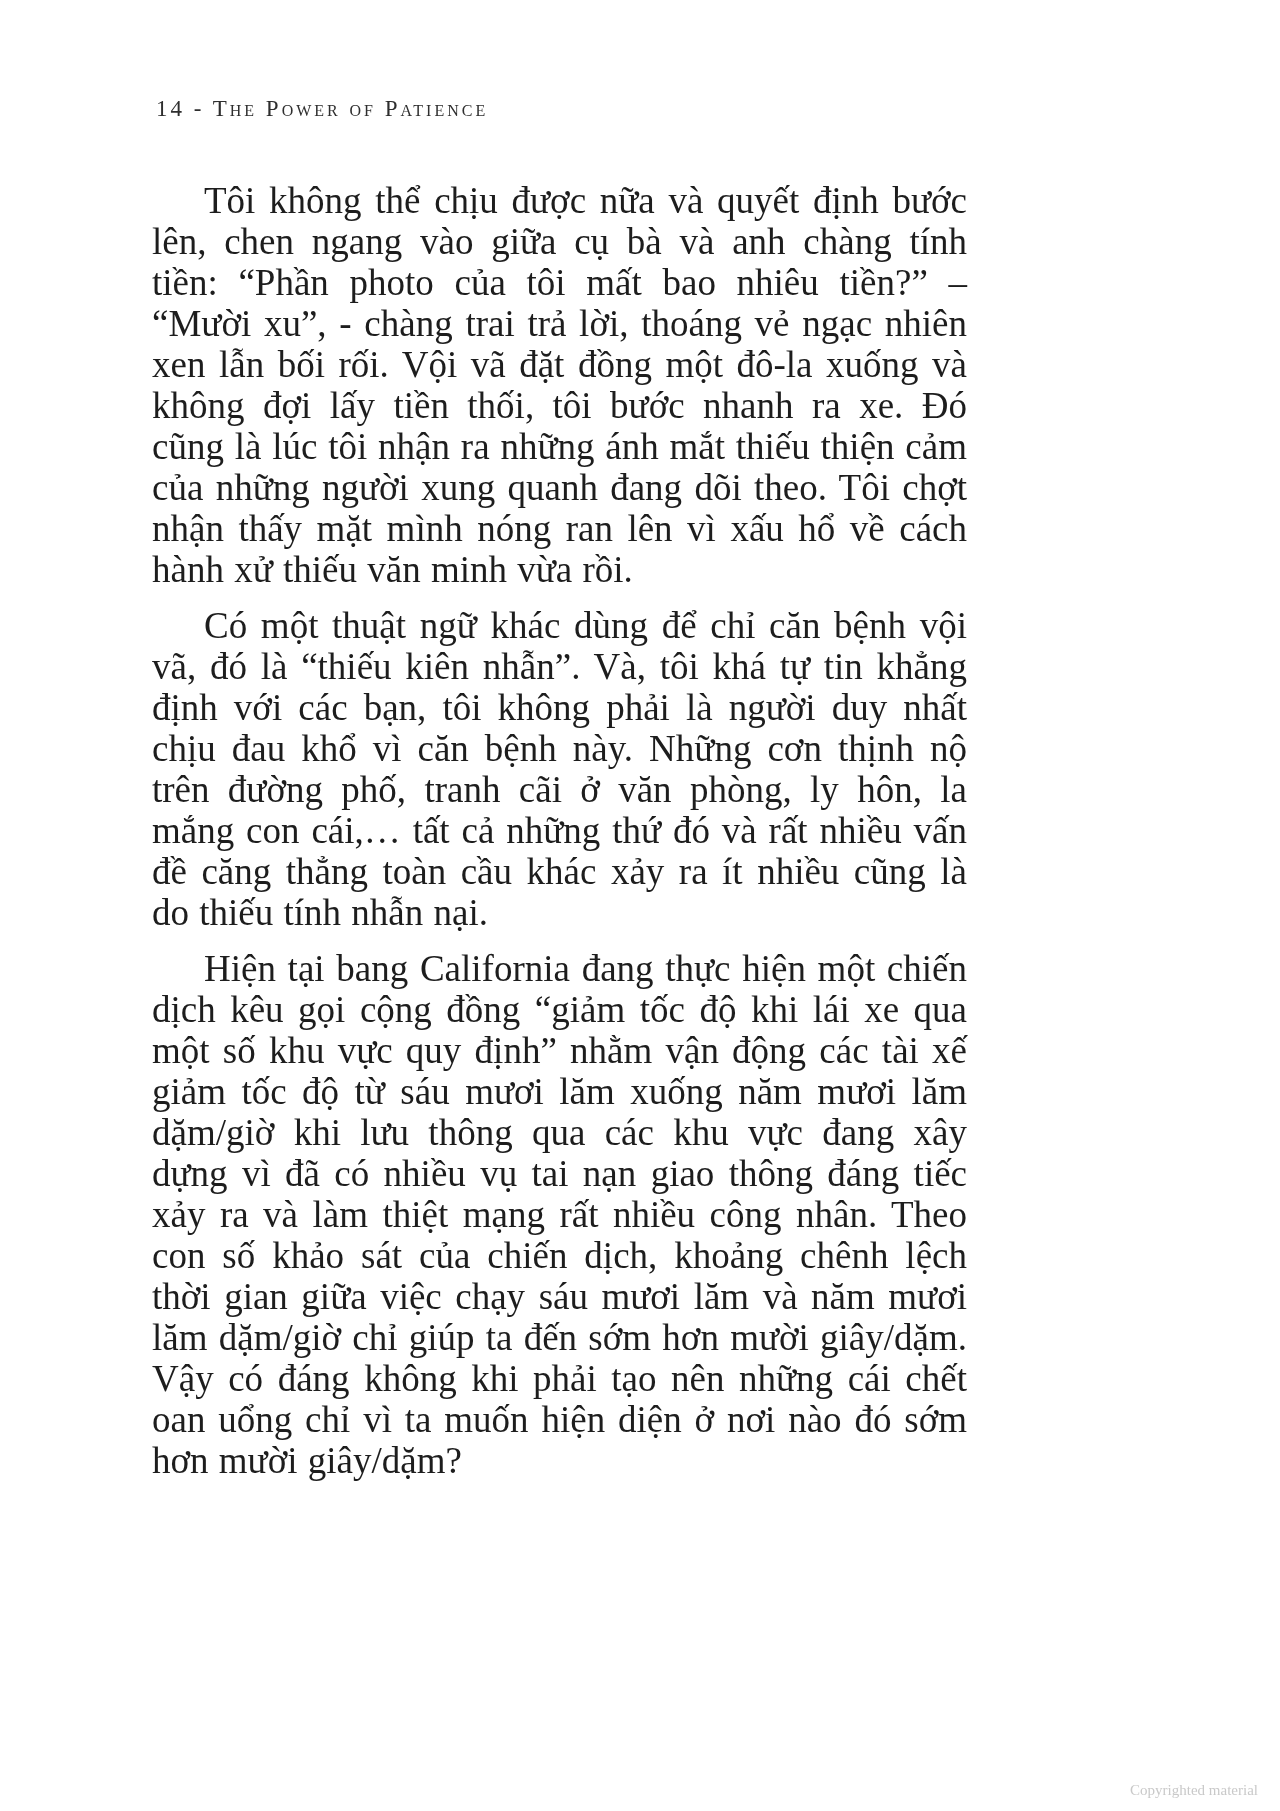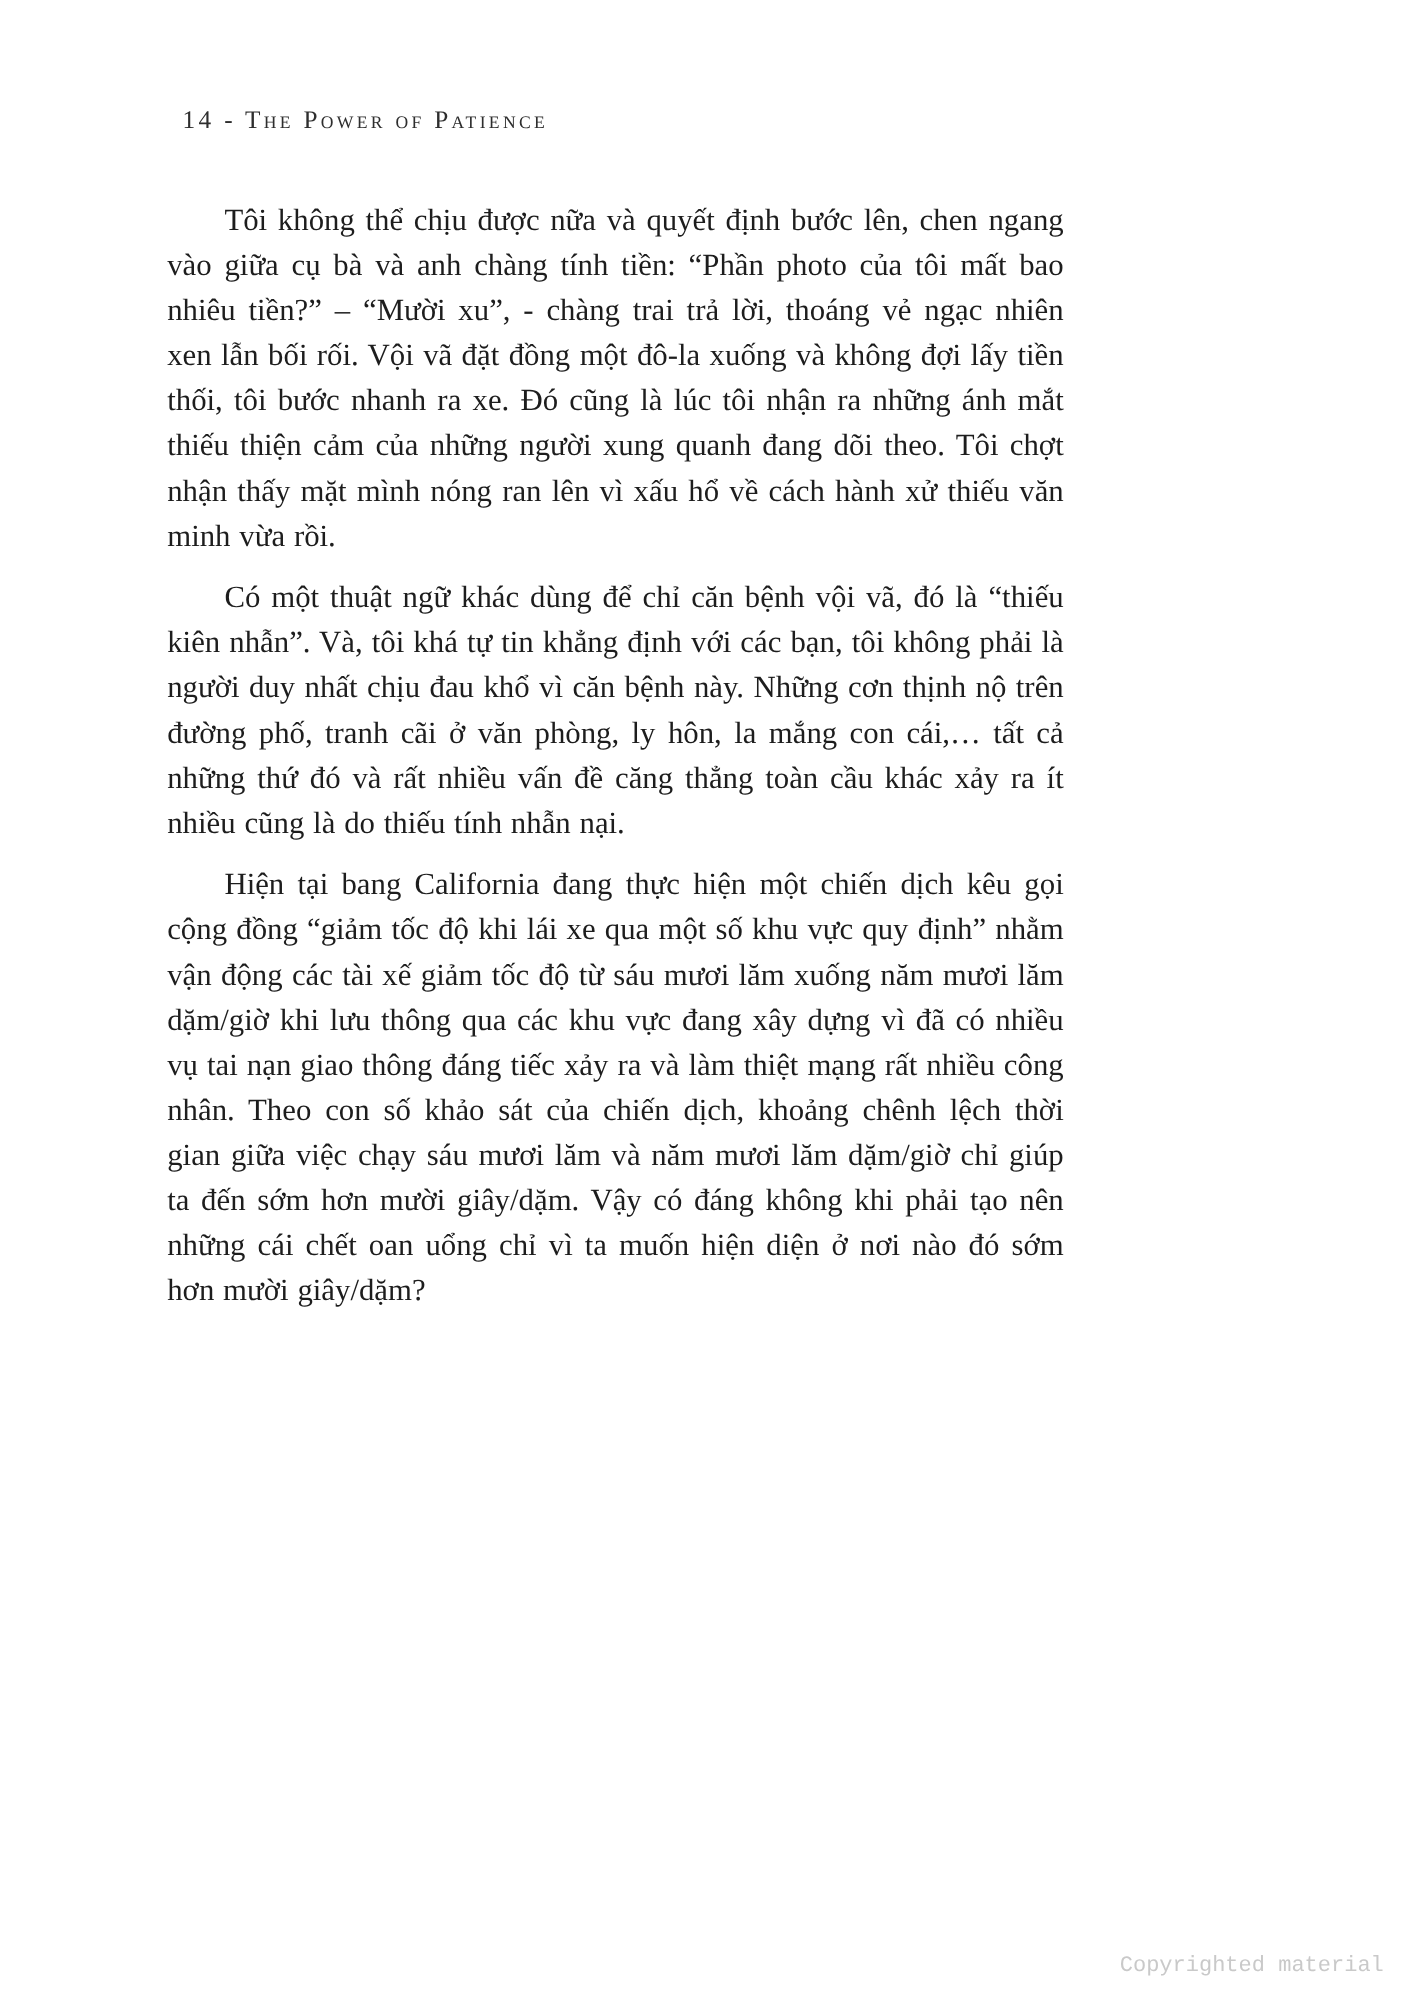--- a/index.html
+++ b/index.html
@@ -20,39 +20,39 @@
     left: 152px;
     top: 96px;
     width: 815px;
   }
   .running-header {
     font-family: "Liberation Serif", serif;
     font-variant: small-caps;
     font-size: 23px;
     letter-spacing: 3px;
     color: #2e2e2e;
-    margin: 0 0 58px 14px;
+    margin: 0 0 58px 4px;
     white-space: nowrap;
   }
   .body-text p {
     font-family: "Liberation Serif", serif;
-    font-size: 28px;
+    font-size: 37px;
     line-height: 41px;
     color: #1d1d1d;
     text-align: justify;
     text-indent: 52px;
     margin: 4px 0 15px 0;
     word-spacing: 1px;
   }
   .copyright {
     position: absolute;
     right: 22px;
     bottom: 12px;
-    font-family: Liberation Mono, monospace;
-    font-size: 20px;
+    font-family: Liberation Serif, serif;
+    font-size: 15px;
     color: #c9c9c9;
   }
 </style>
 </head>
 <body>
 
 <div class="page">
   <div class="content">
     <div class="running-header">14 - The Power of Patience</div>
     <div class="body-text">

